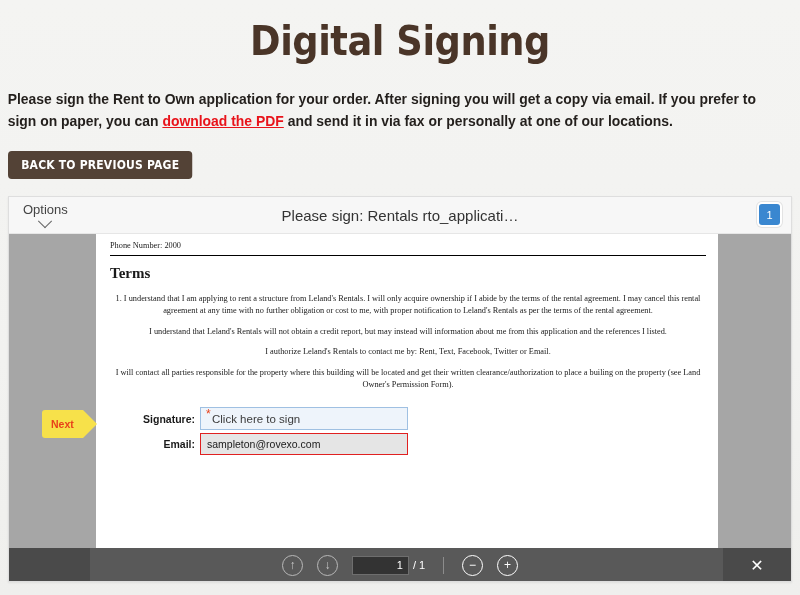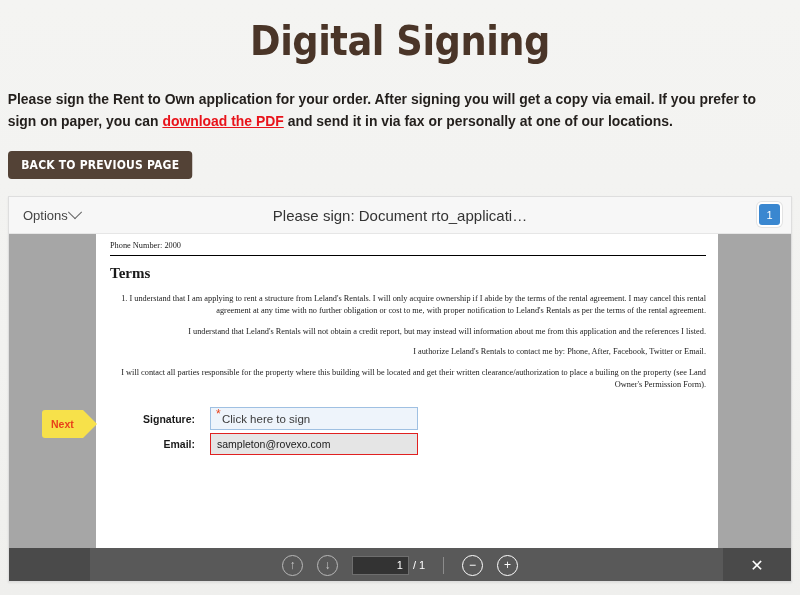--- a/index.html
+++ b/index.html
@@ -97,20 +97,21 @@
     font-size: 13px;
     color: #444444;
     background: transparent;
     border: none;
     cursor: pointer;
     display: flex;
     align-items: center;
     gap: 2px;
     padding: 2px 4px;
     font-family: "Liberation Sans", sans-serif;
+    flex-direction: column;
   }
   .chev {
     width: 9px;
     height: 9px;
     border-right: 1.6px solid #666;
     border-bottom: 1.6px solid #666;
     transform: rotate(45deg) translate(-2px,-2px);
     display: inline-block;
   }
   .widget-title {
@@ -179,21 +180,21 @@
     border-top: 1.6px solid #000;
     margin: 1px 0 7px 0;
   }
   .terms-head {
     font-weight: bold;
     font-size: 15px;
     margin: 0 0 9px 0;
   }
   .doc-p {
     margin: 0 0 9px 0;
-    text-align: right;
+    text-align: center;
   }
 
   
   .sig-block {
     position: absolute;
     left: 0;
     top: 168px;
     width: 100%;
     height: 60px;
   }
@@ -230,21 +231,21 @@
     display: flex;
     align-items: center;
     height: 25px;
   }
   .field-label {
     width: 68px;
     text-align: right;
     font-size: 10.5px;
     font-weight: bold;
     color: #1a1a1a;
-    padding-right: 15px;
+    padding-right: 5px;
     font-family: "Liberation Sans", sans-serif;
   }
   .sig-field {
     position: relative;
     width: 208px;
     height: 23px;
     background: #eef4fb;
     border: 1px solid #9fc0e2;
     box-sizing: border-box;
     display: flex;
@@ -373,35 +374,35 @@
 
   <button class="back-btn">BACK TO PREVIOUS PAGE</button>
 
   <div class="widget">
 
     <div class="widget-header">
       <button class="options-btn">
         <span>Options</span>
         <span class="chev"></span>
       </button>
-      <div class="widget-title">Please sign: Document rto_applicati…</div>
+      <div class="widget-title">Please sign: Rentals rto_applicati…</div>
       <div class="page-badge">1</div>
     </div>
 
     <div class="viewer">
       <div class="doc-page">
         <div class="doc-inner">
           <div class="phone-row">
             <div class="phone-a">Phone Number: 2000</div>
           </div>
           <hr class="hr-thick">
           <div class="terms-head">Terms</div>
           <p class="doc-p">1. I understand that I am applying to rent a structure from Leland's Rentals. I will only acquire ownership if I abide by the terms of the rental agreement. I may cancel this rental agreement at any time with no further obligation or cost to me, with proper notification to Leland's Rentals as per the terms of the rental agreement.</p>
           <p class="doc-p">I understand that Leland's Rentals will not obtain a credit report, but may instead will information about me from this application and the references I listed.</p>
-          <p class="doc-p">I authorize Leland's Rentals to contact me by: Phone, After, Facebook, Twitter or Email.</p>
+          <p class="doc-p">I authorize Leland's Rentals to contact me by: Rent, Text, Facebook, Twitter or Email.</p>
           <p class="doc-p">I will contact all parties responsible for the property where this building will be located and get their written clearance/authorization to place a builing on the property (see Land Owner's Permission Form).</p>
         </div>
       </div>
 
       <div class="sig-block">
         <div class="next-tag">
           <div class="next-body">Next</div>
           <div class="next-arrow"></div>
         </div>
         <div class="field-rows">

